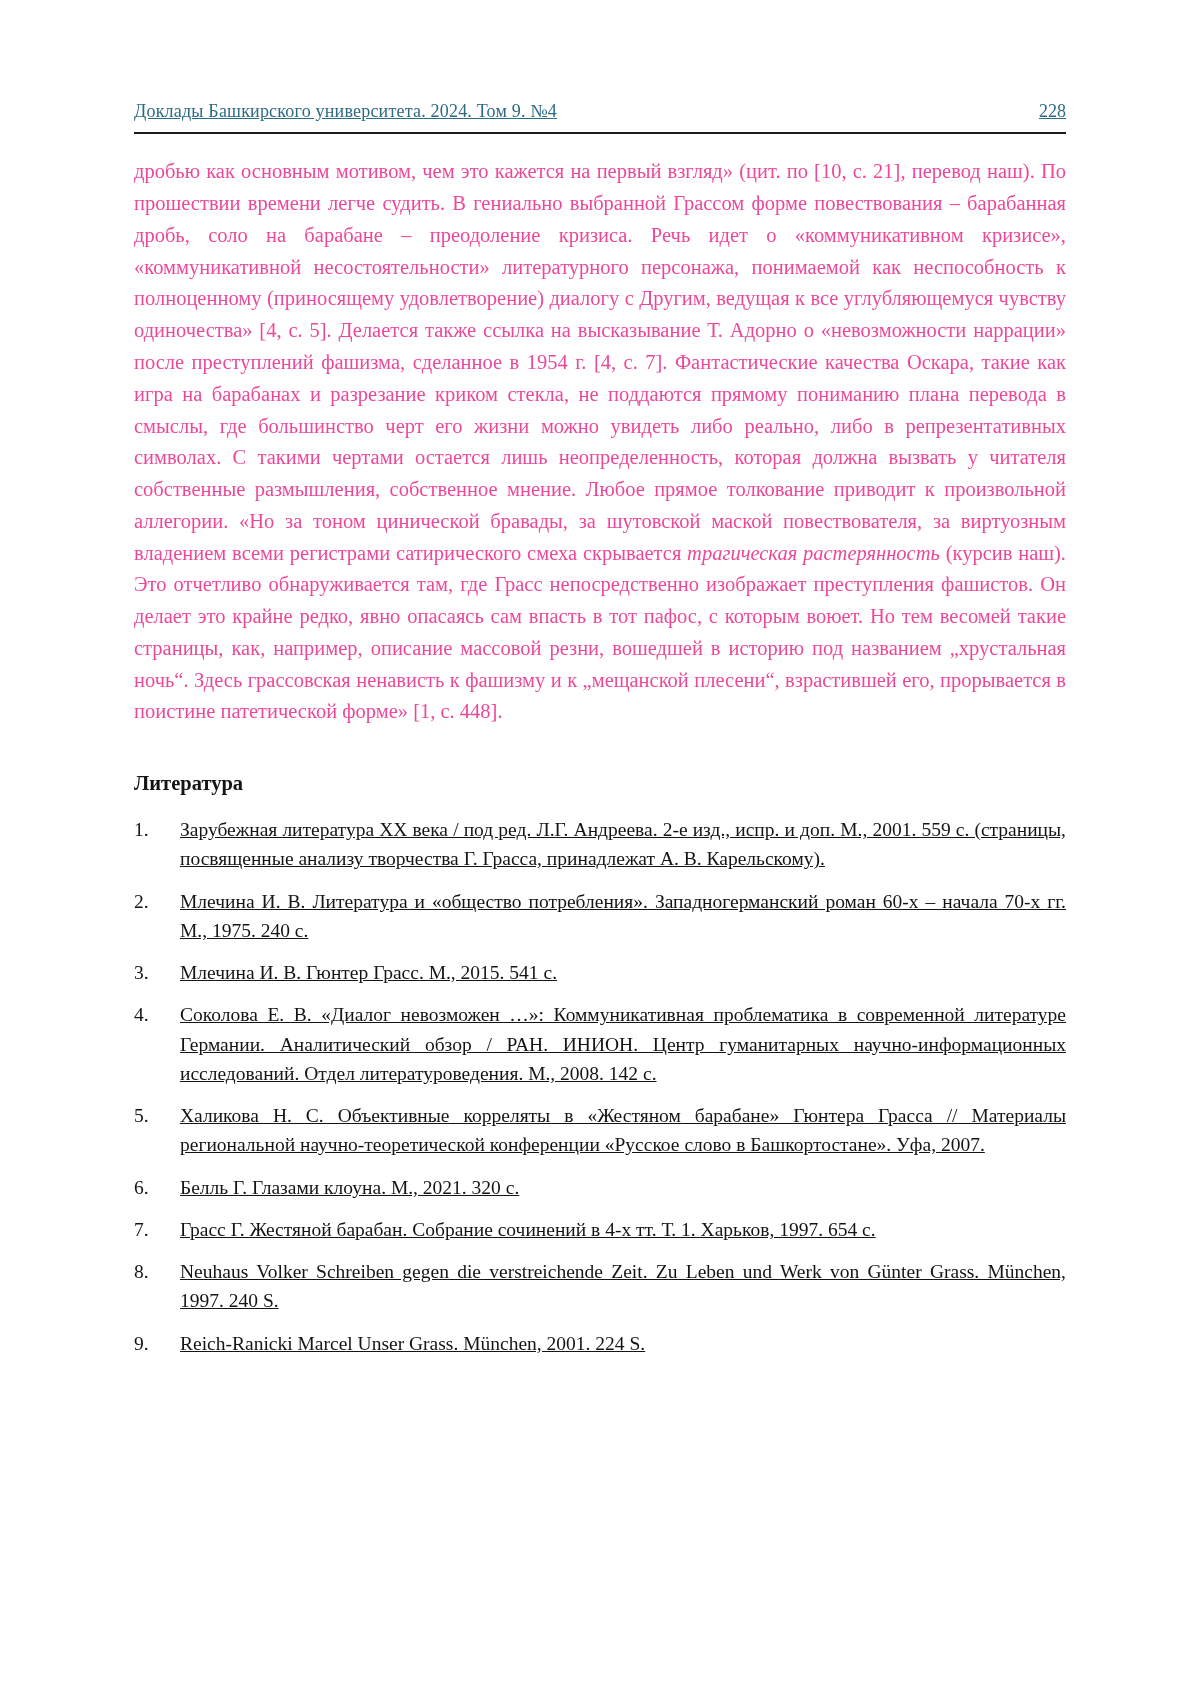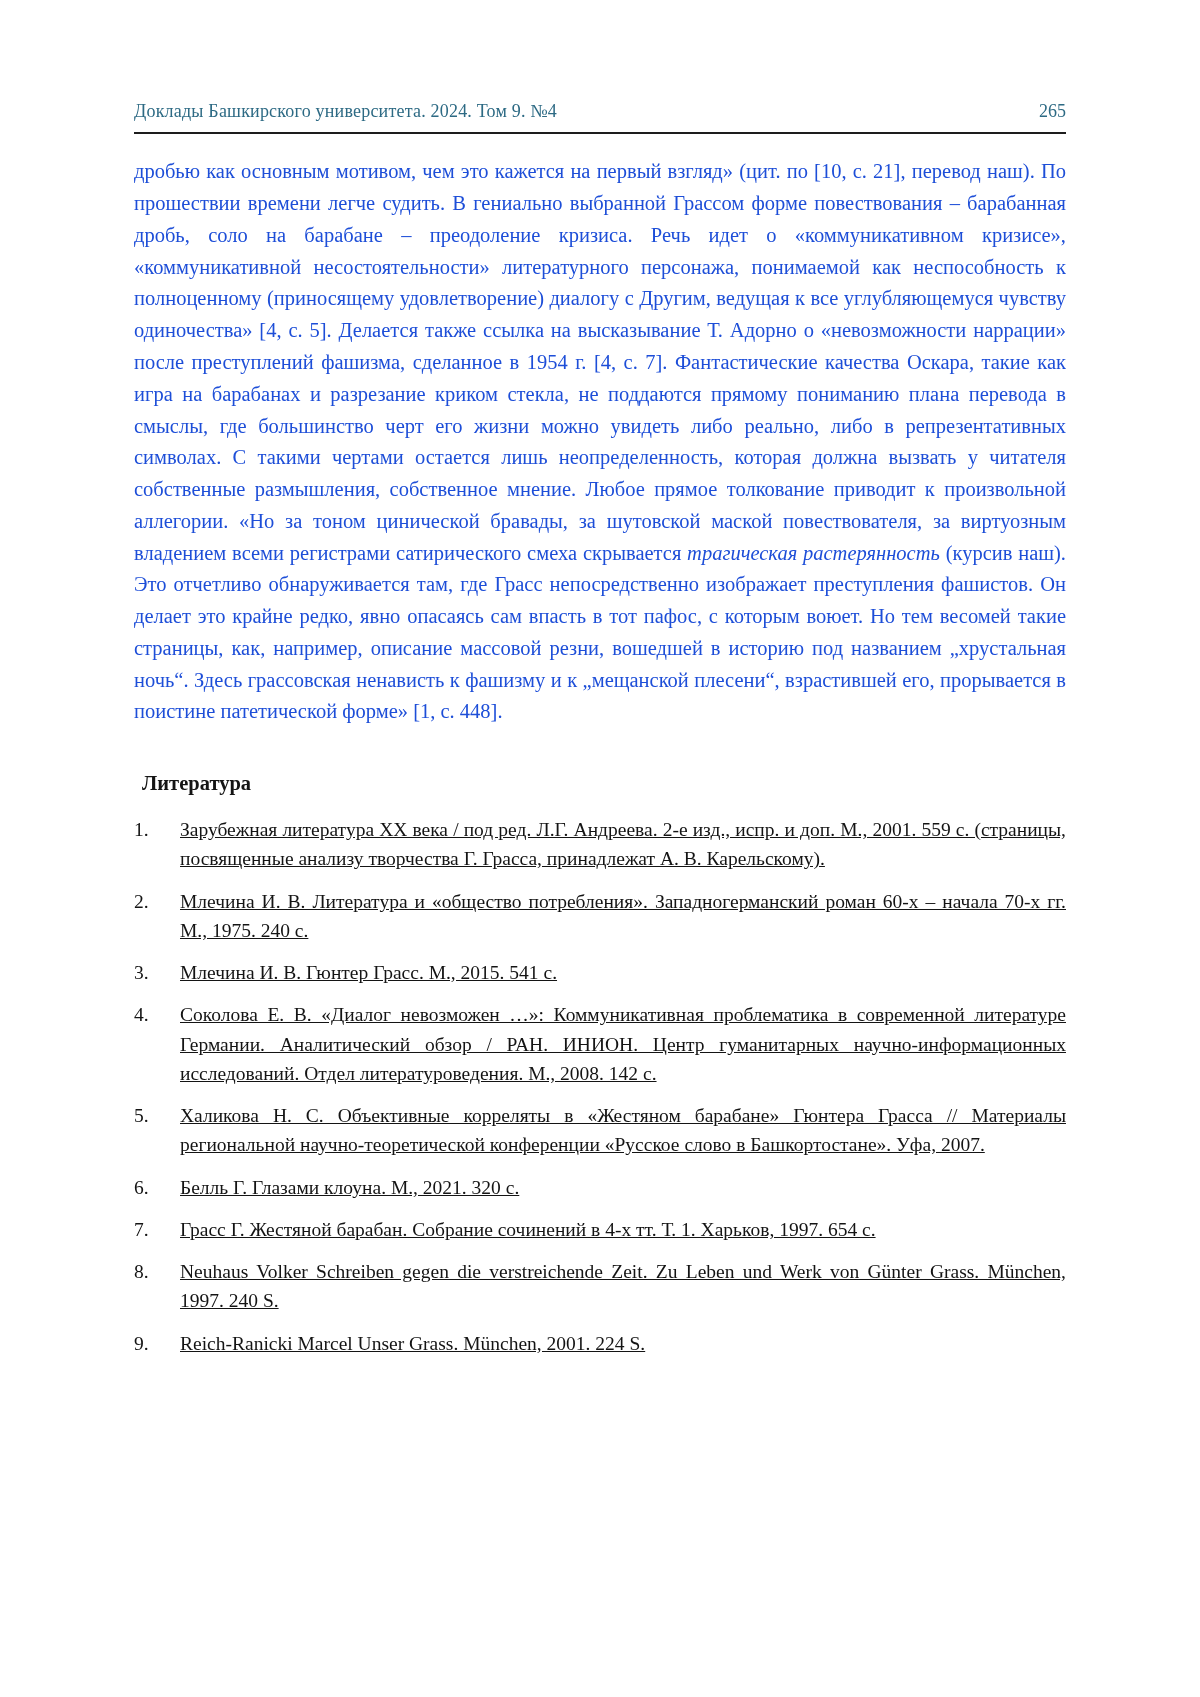--- a/index.html
+++ b/index.html
@@ -22,41 +22,42 @@
     overflow: hidden;
   }
   .page-header {
     display: flex;
     justify-content: space-between;
     align-items: baseline;
     color: #2d6a84;
     font-size: 18px;
     line-height: 1.3;
     padding-bottom: 9px;
+    text-decoration: underline;
   }
   .journal-title { letter-spacing: 0.2px; }
   .page-number { color: #2d6a84; }
   .header-rule {
     border: none;
     border-top: 2px solid #1d1d1d;
     margin: 0 0 0 0;
     height: 0;
   }
   .body-paragraph {
     margin: 22px 0 4px 0;
     font-size: 20.5px;
     line-height: 1.55;
     text-align: justify;
-    color: #1d4ed8;
+    color: #ec4899;
   }
   .italic-phrase {
     font-style: italic;
   }
   .section-heading {
-    margin: 44px 0 20px 8px;
+    margin: 44px 0 20px 0;
     font-size: 20.5px;
     font-weight: bold;
     color: #141414;
   }
   .ref-list {
     list-style: none;
     margin: 0;
     padding: 0;
     font-size: 19.5px;
     color: #141414;
@@ -77,21 +78,21 @@
     text-decoration: underline;
   }
 </style>
 </head>
 <body>
 
 <div class="page">
 
   <header class="page-header">
     <span class="journal-title">Доклады Башкирского университета. 2024. Том 9. №4</span>
-    <span class="page-number">265</span>
+    <span class="page-number">228</span>
   </header>
 
   <hr class="header-rule">
 
   <main>
 
     <p class="body-paragraph"><span>дробью как основным мотивом, чем это кажется на первый взгляд» (цит. по [10, с. 21], перевод наш). По прошествии времени легче судить. В гениально выбранной Грассом форме повествования – барабанная дробь, соло на барабане – преодоление кризиса. Речь идет о «коммуникативном кризисе», «коммуникативной несостоятельности» литературного персонажа, понимаемой как неспособность к полноценному (приносящему удовлетворение) диалогу с Другим, ведущая к все углубляющемуся чувству одиночества» [4, с. 5]. Делается также ссылка на высказывание Т. Адорно о «невозможности наррации» после преступлений фашизма, сделанное в 1954 г. [4, с. 7]. Фантастические качества Оскара, такие как игра на барабанах и разрезание криком стекла, не поддаются прямому пониманию плана перевода в смыслы, где большинство черт его жизни можно увидеть либо реально, либо в репрезентативных символах. С такими чертами остается лишь неопределенность, которая должна вызвать у читателя собственные размышления, собственное мнение. Любое прямое толкование приводит к произвольной аллегории. «Но за тоном цинической бравады, за шутовской маской повествователя, за виртуозным владением всеми регистрами сатирического смеха скрывается </span><em class="italic-phrase">трагическая растерянность</em><span> (курсив наш). Это отчетливо обнаруживается там, где Грасс непосредственно изображает преступления фашистов. Он делает это крайне редко, явно опасаясь сам впасть в тот пафос, с которым воюет. Но тем весомей такие страницы, как, например, описание массовой резни, вошедшей в историю под названием „хрустальная ночь“. Здесь грассовская ненависть к фашизму и к „мещанской плесени“, взрастившей его, прорывается в поистине патетической форме» [1, с. 448].</span></p>
 
     <h2 class="section-heading">Литература</h2>
 

